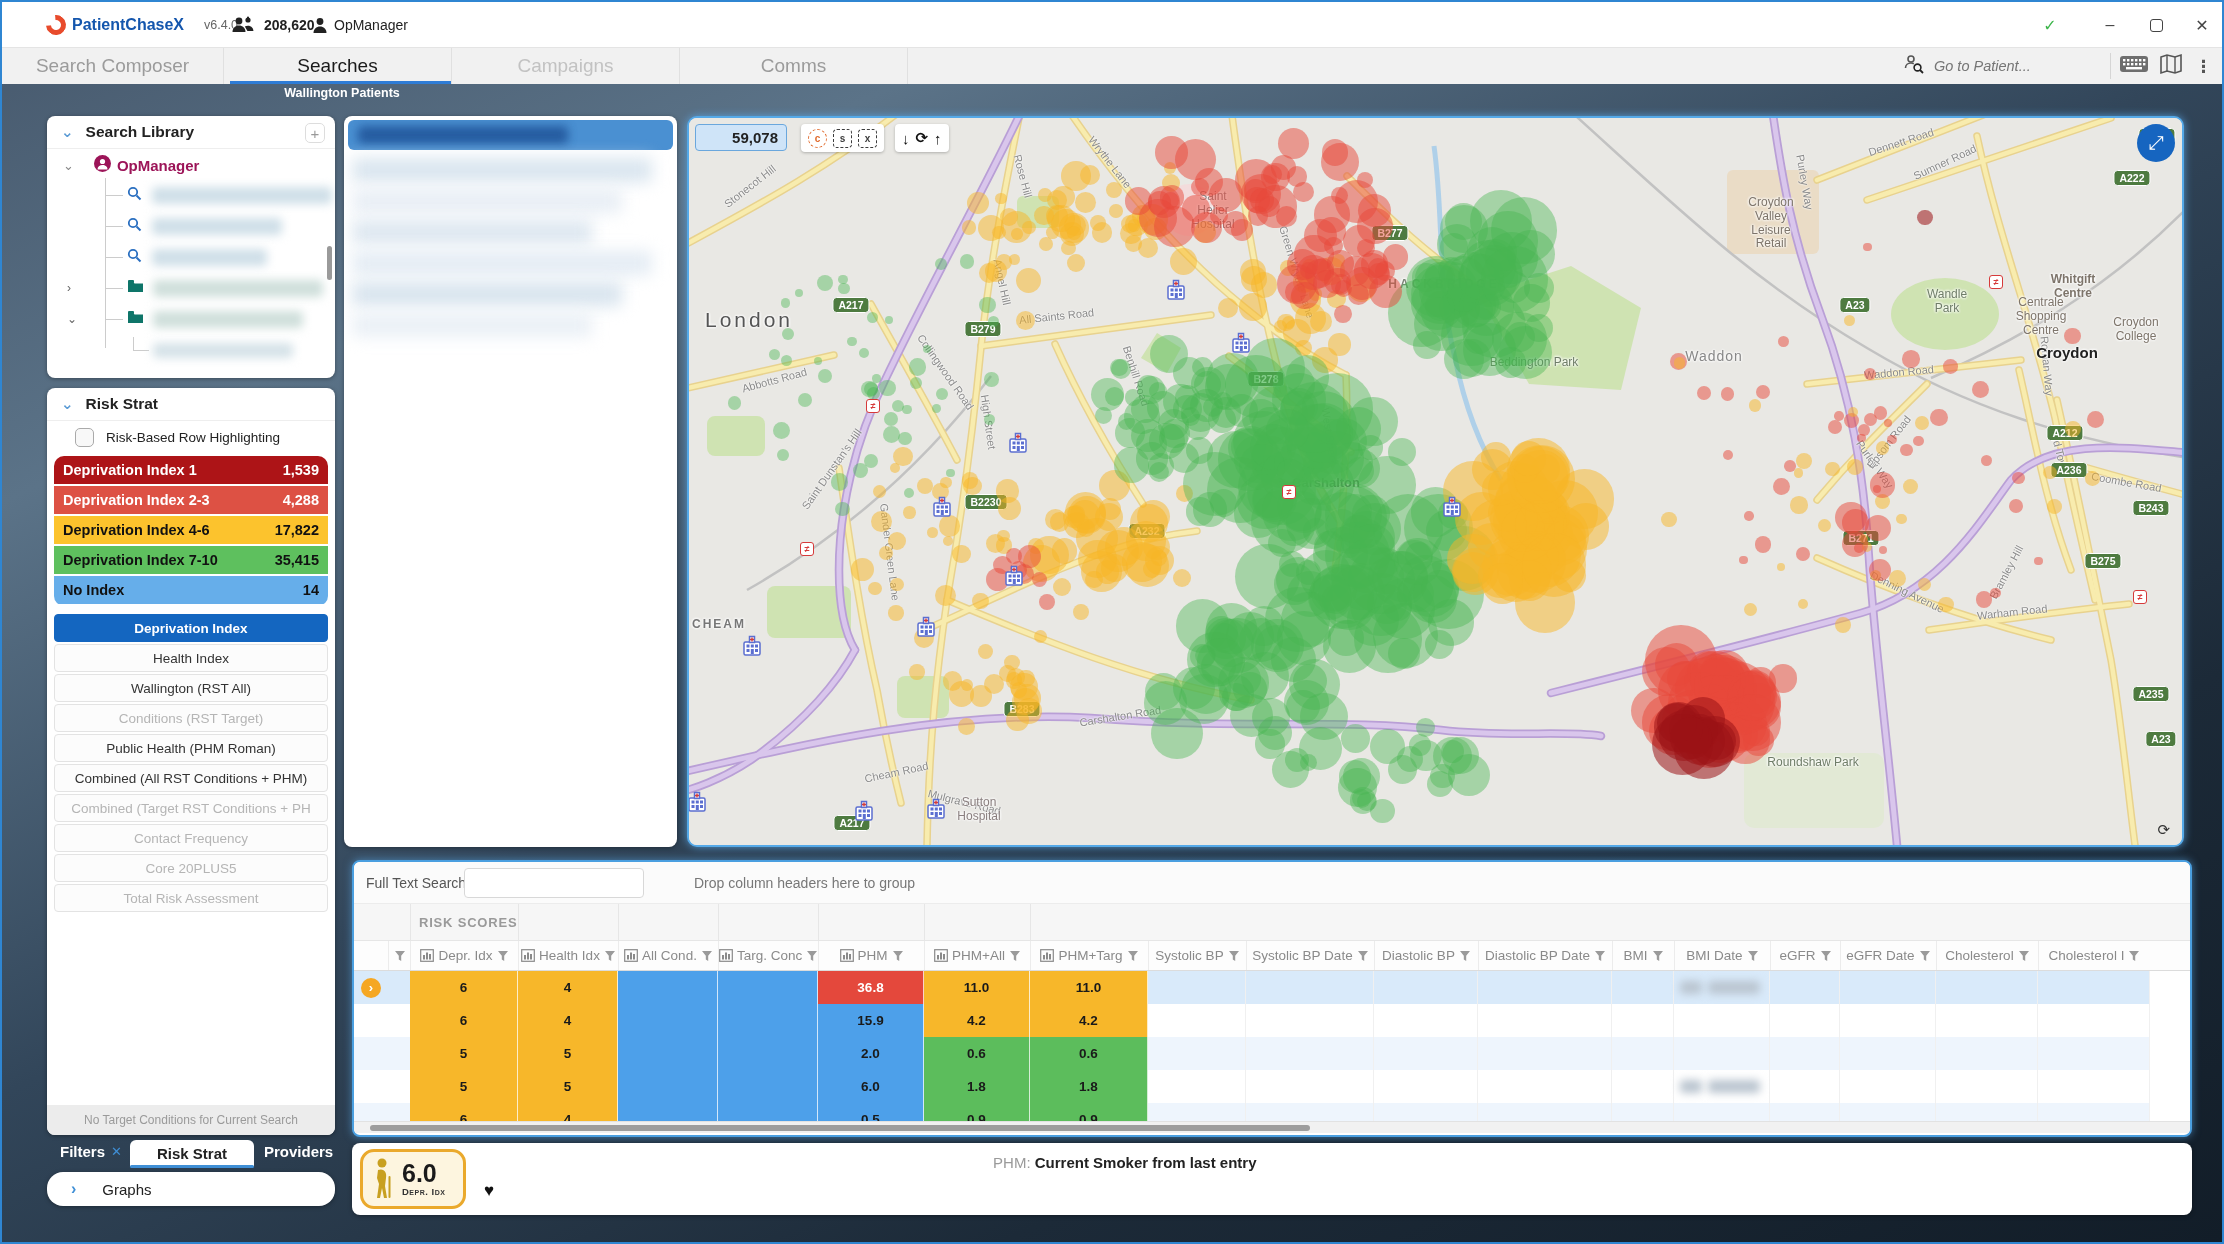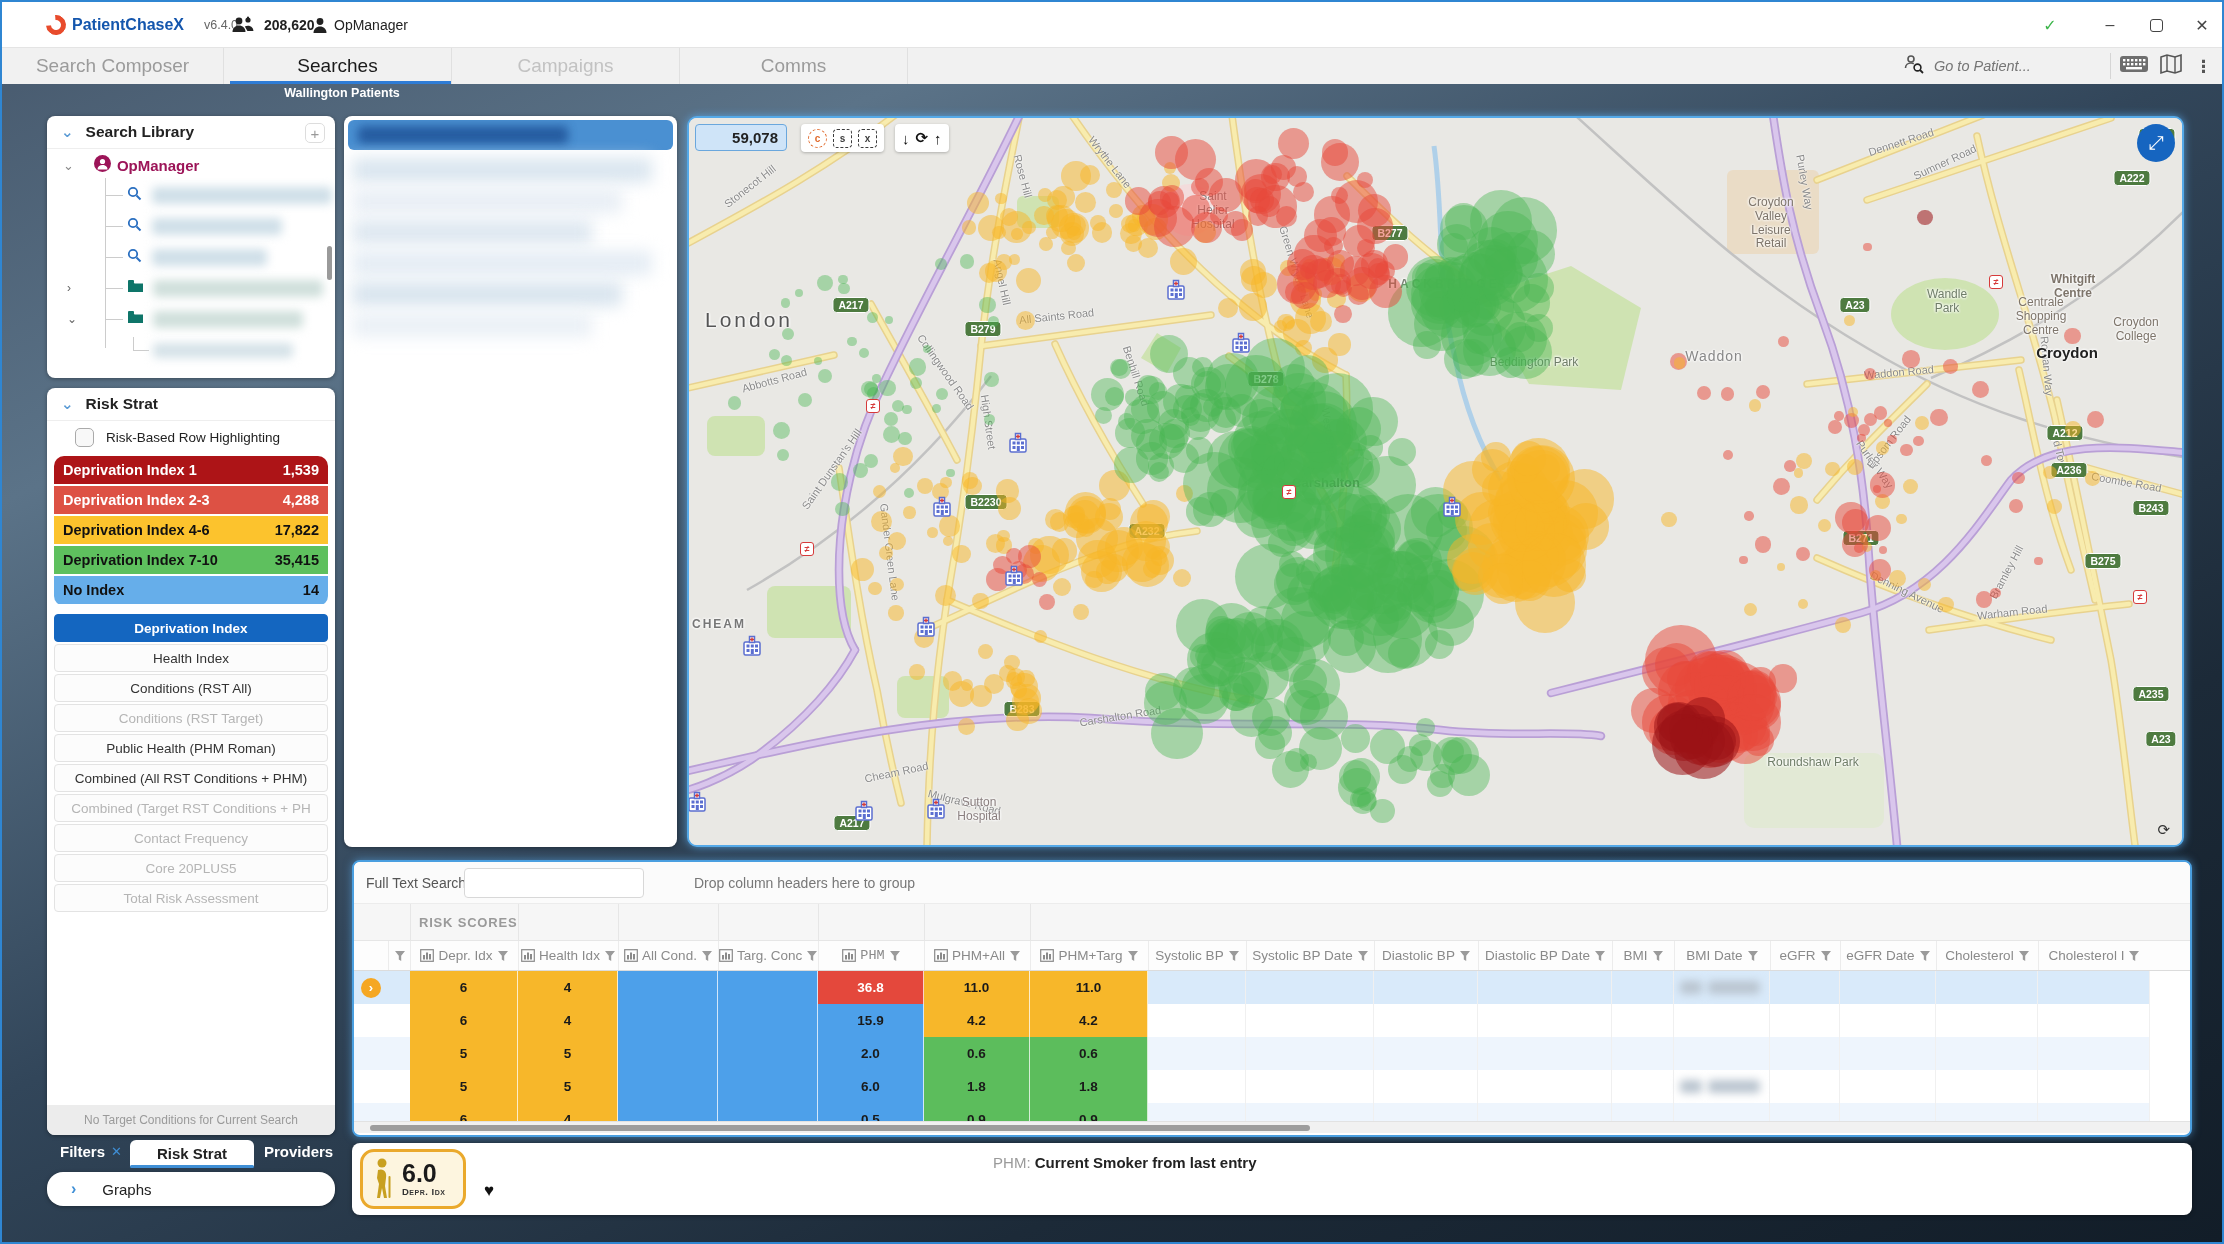--- a/index.html
+++ b/index.html
@@ -288,21 +288,21 @@
           <span class="cnt">35,415</span>
         </div>
         <div class="risk-row" style="background: rgb(102, 174, 234); color: rgb(17, 17, 17);">
           <span class="lbl">No Index</span>
           <span class="cnt">14</span>
         </div>
       </div>
     <div id="risk-buttons" style="position:absolute;left:7px;top:226px;width:274px;">
         <div class="rs-btn active">Deprivation Index</div>
         <div class="rs-btn">Health Index</div>
-        <div class="rs-btn">Conditions (RST All)</div>
+        <div class="rs-btn">Wallington (RST All)</div>
         <div class="rs-btn disabled">Conditions (RST Target)</div>
         <div class="rs-btn">Public Health (PHM Roman)</div>
         <div class="rs-btn">Combined (All RST Conditions + PHM)</div>
         <div class="rs-btn disabled">Combined (Target RST Conditions + PH</div>
         <div class="rs-btn disabled">Contact Frequency</div>
         <div class="rs-btn disabled">Core 20PLUS5</div>
         <div class="rs-btn disabled">Total Risk Assessment</div>
       </div>
     <div id="rs-footer">No Target Conditions for Current Search</div>
   </div>
@@ -1514,21 +1514,21 @@
             <path d="M1 1h10L7.2 5.8V11L4.8 9.5V5.8z" fill="#9a9a9a"></path>
           </svg>
         </div>
         <div class="th" style="width: 106px;">
           <svg width="14" height="13" viewBox="0 0 14 13" style="flex-shrink:0;">
             <rect x="0.7" y="0.7" width="12.6" height="11.6" fill="none" stroke="#8a8a8a" stroke-width="1.2"></rect>
             <rect x="3" y="6" width="2" height="4.5" fill="#8a8a8a"></rect>
             <rect x="6" y="3.5" width="2" height="7" fill="#8a8a8a"></rect>
             <rect x="9" y="5" width="2" height="5.5" fill="#8a8a8a"></rect>
           </svg>
-          <span style="overflow:hidden;text-overflow:clip;font-family:Liberation Mono, monospace;">PHM</span>
+          <span style="overflow:hidden;text-overflow:clip;">PHM</span>
           <svg class="funnel" width="12" height="12" viewBox="0 0 12 12">
             <path d="M1 1h10L7.2 5.8V11L4.8 9.5V5.8z" fill="#9a9a9a"></path>
           </svg>
         </div>
         <div class="th" style="width: 106px;">
           <svg width="14" height="13" viewBox="0 0 14 13" style="flex-shrink:0;">
             <rect x="0.7" y="0.7" width="12.6" height="11.6" fill="none" stroke="#8a8a8a" stroke-width="1.2"></rect>
             <rect x="3" y="6" width="2" height="4.5" fill="#8a8a8a"></rect>
             <rect x="6" y="3.5" width="2" height="7" fill="#8a8a8a"></rect>
             <rect x="9" y="5" width="2" height="5.5" fill="#8a8a8a"></rect>

